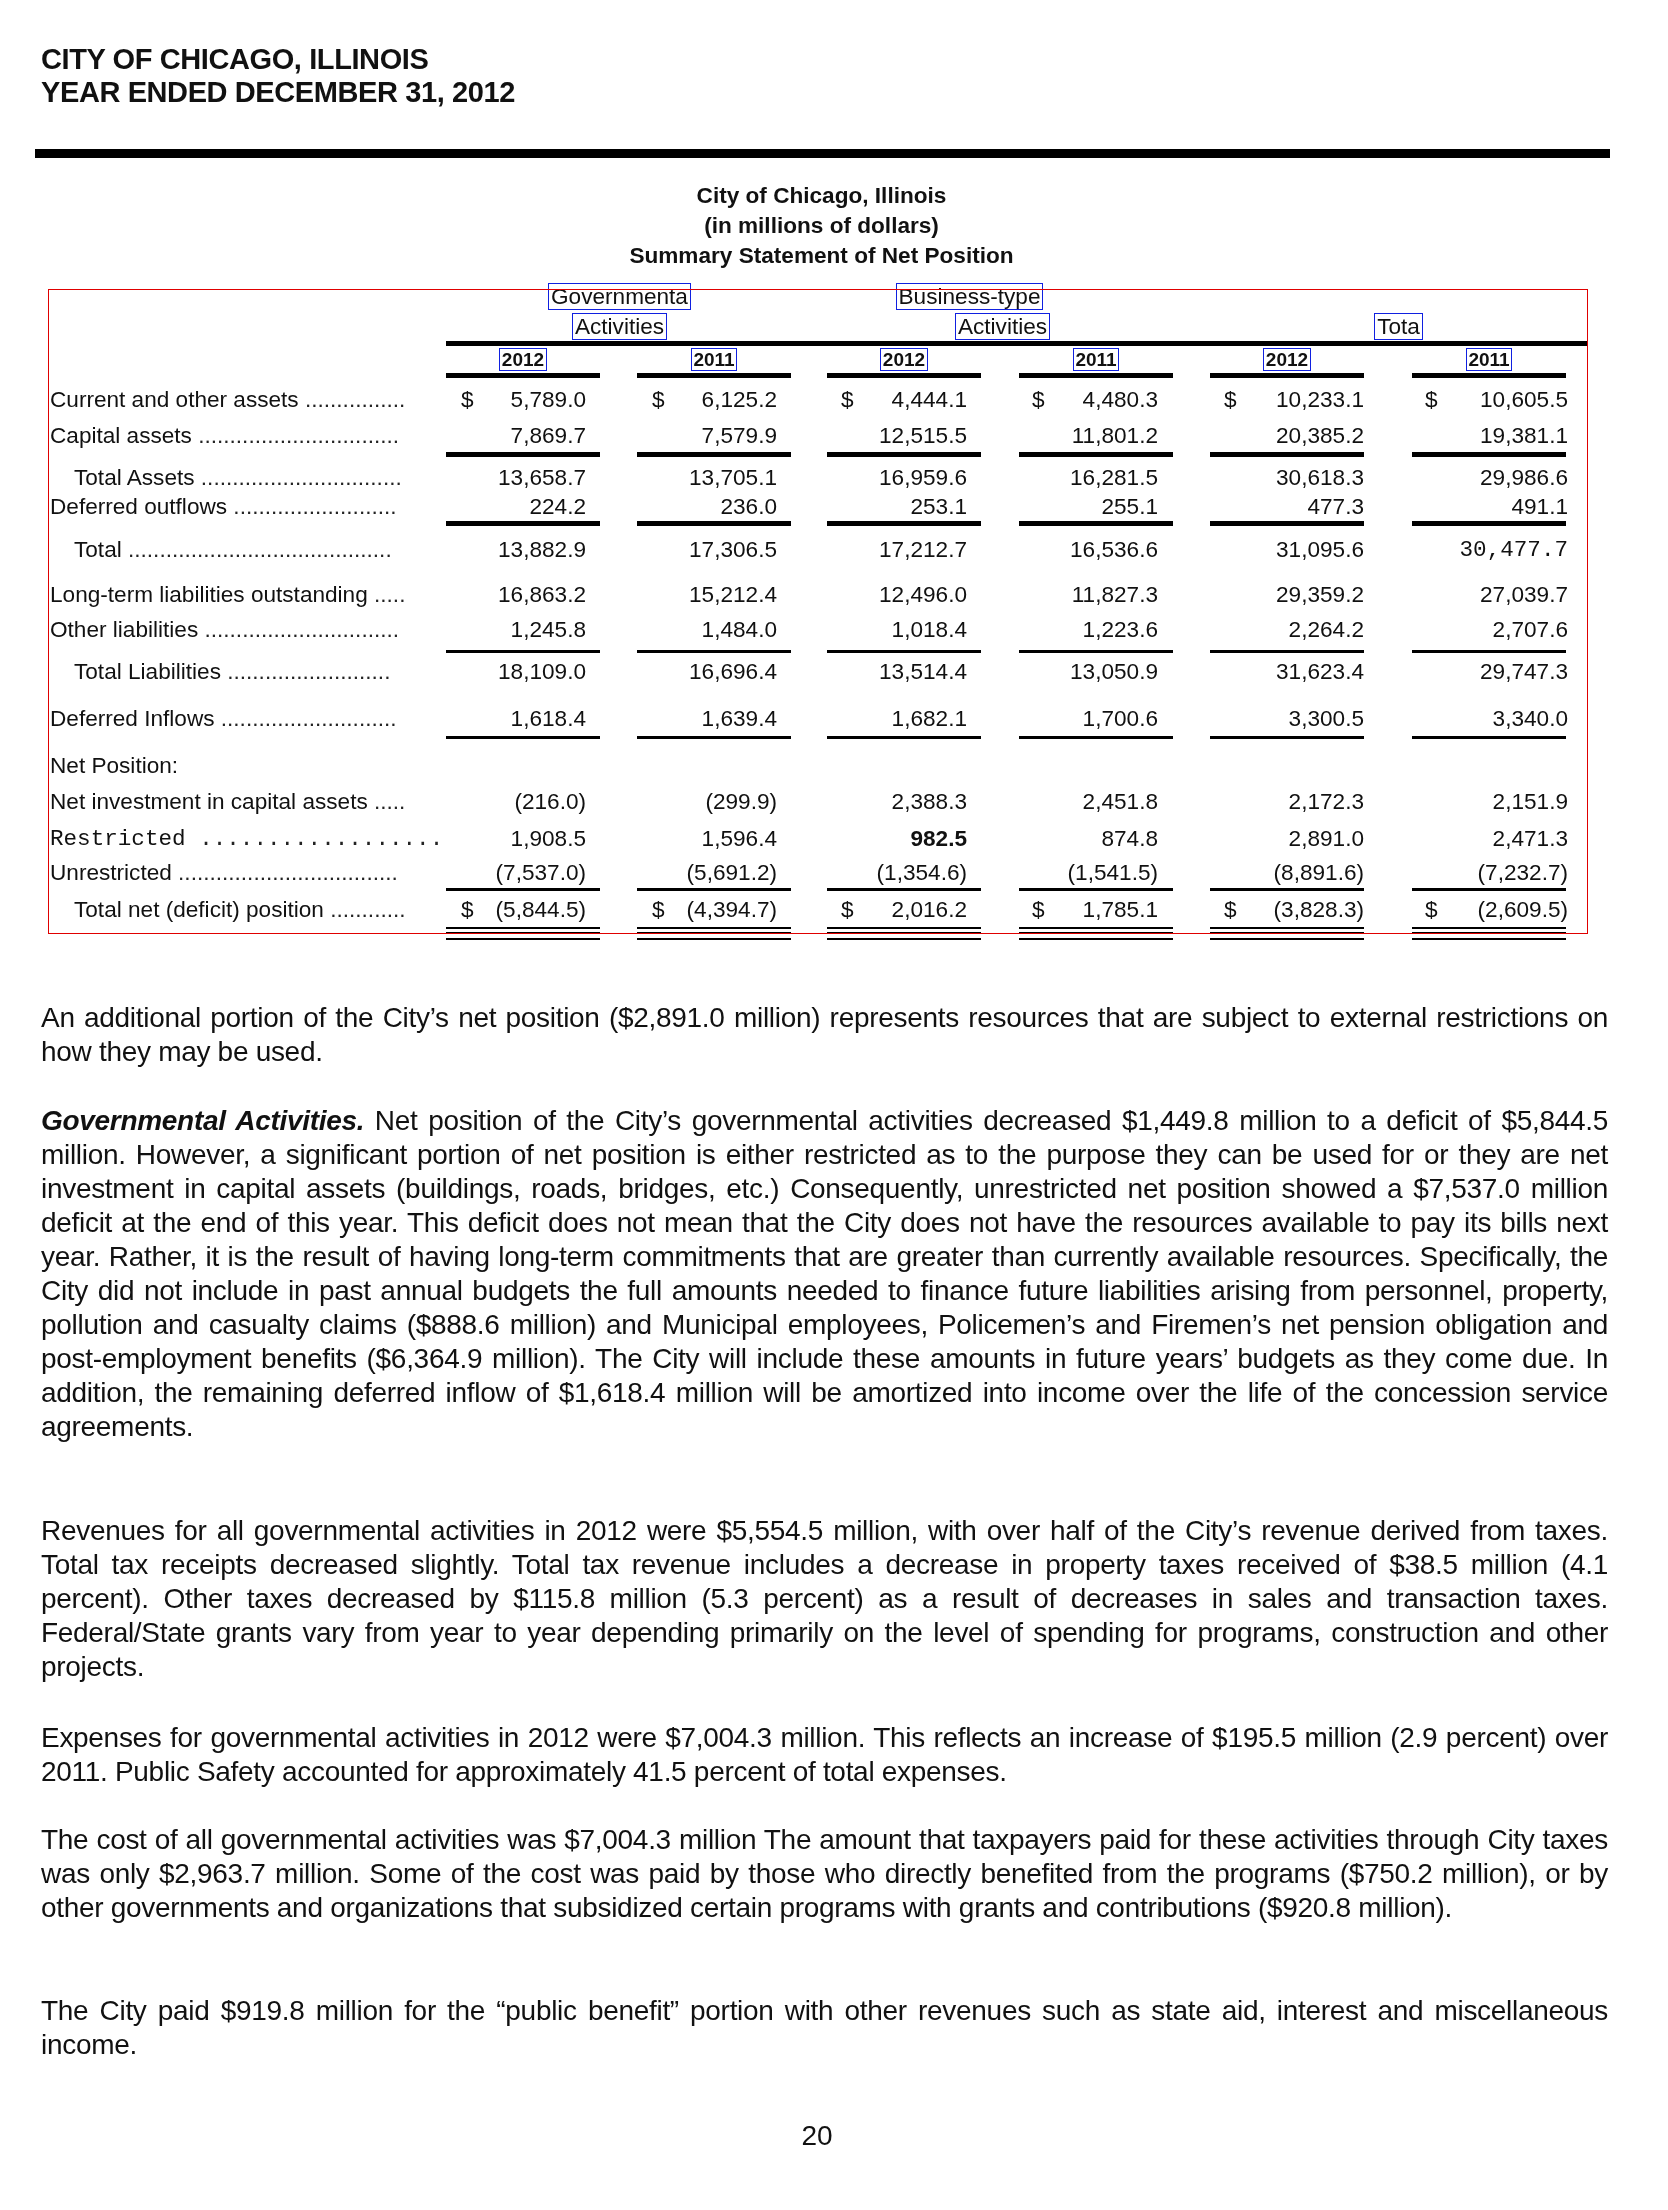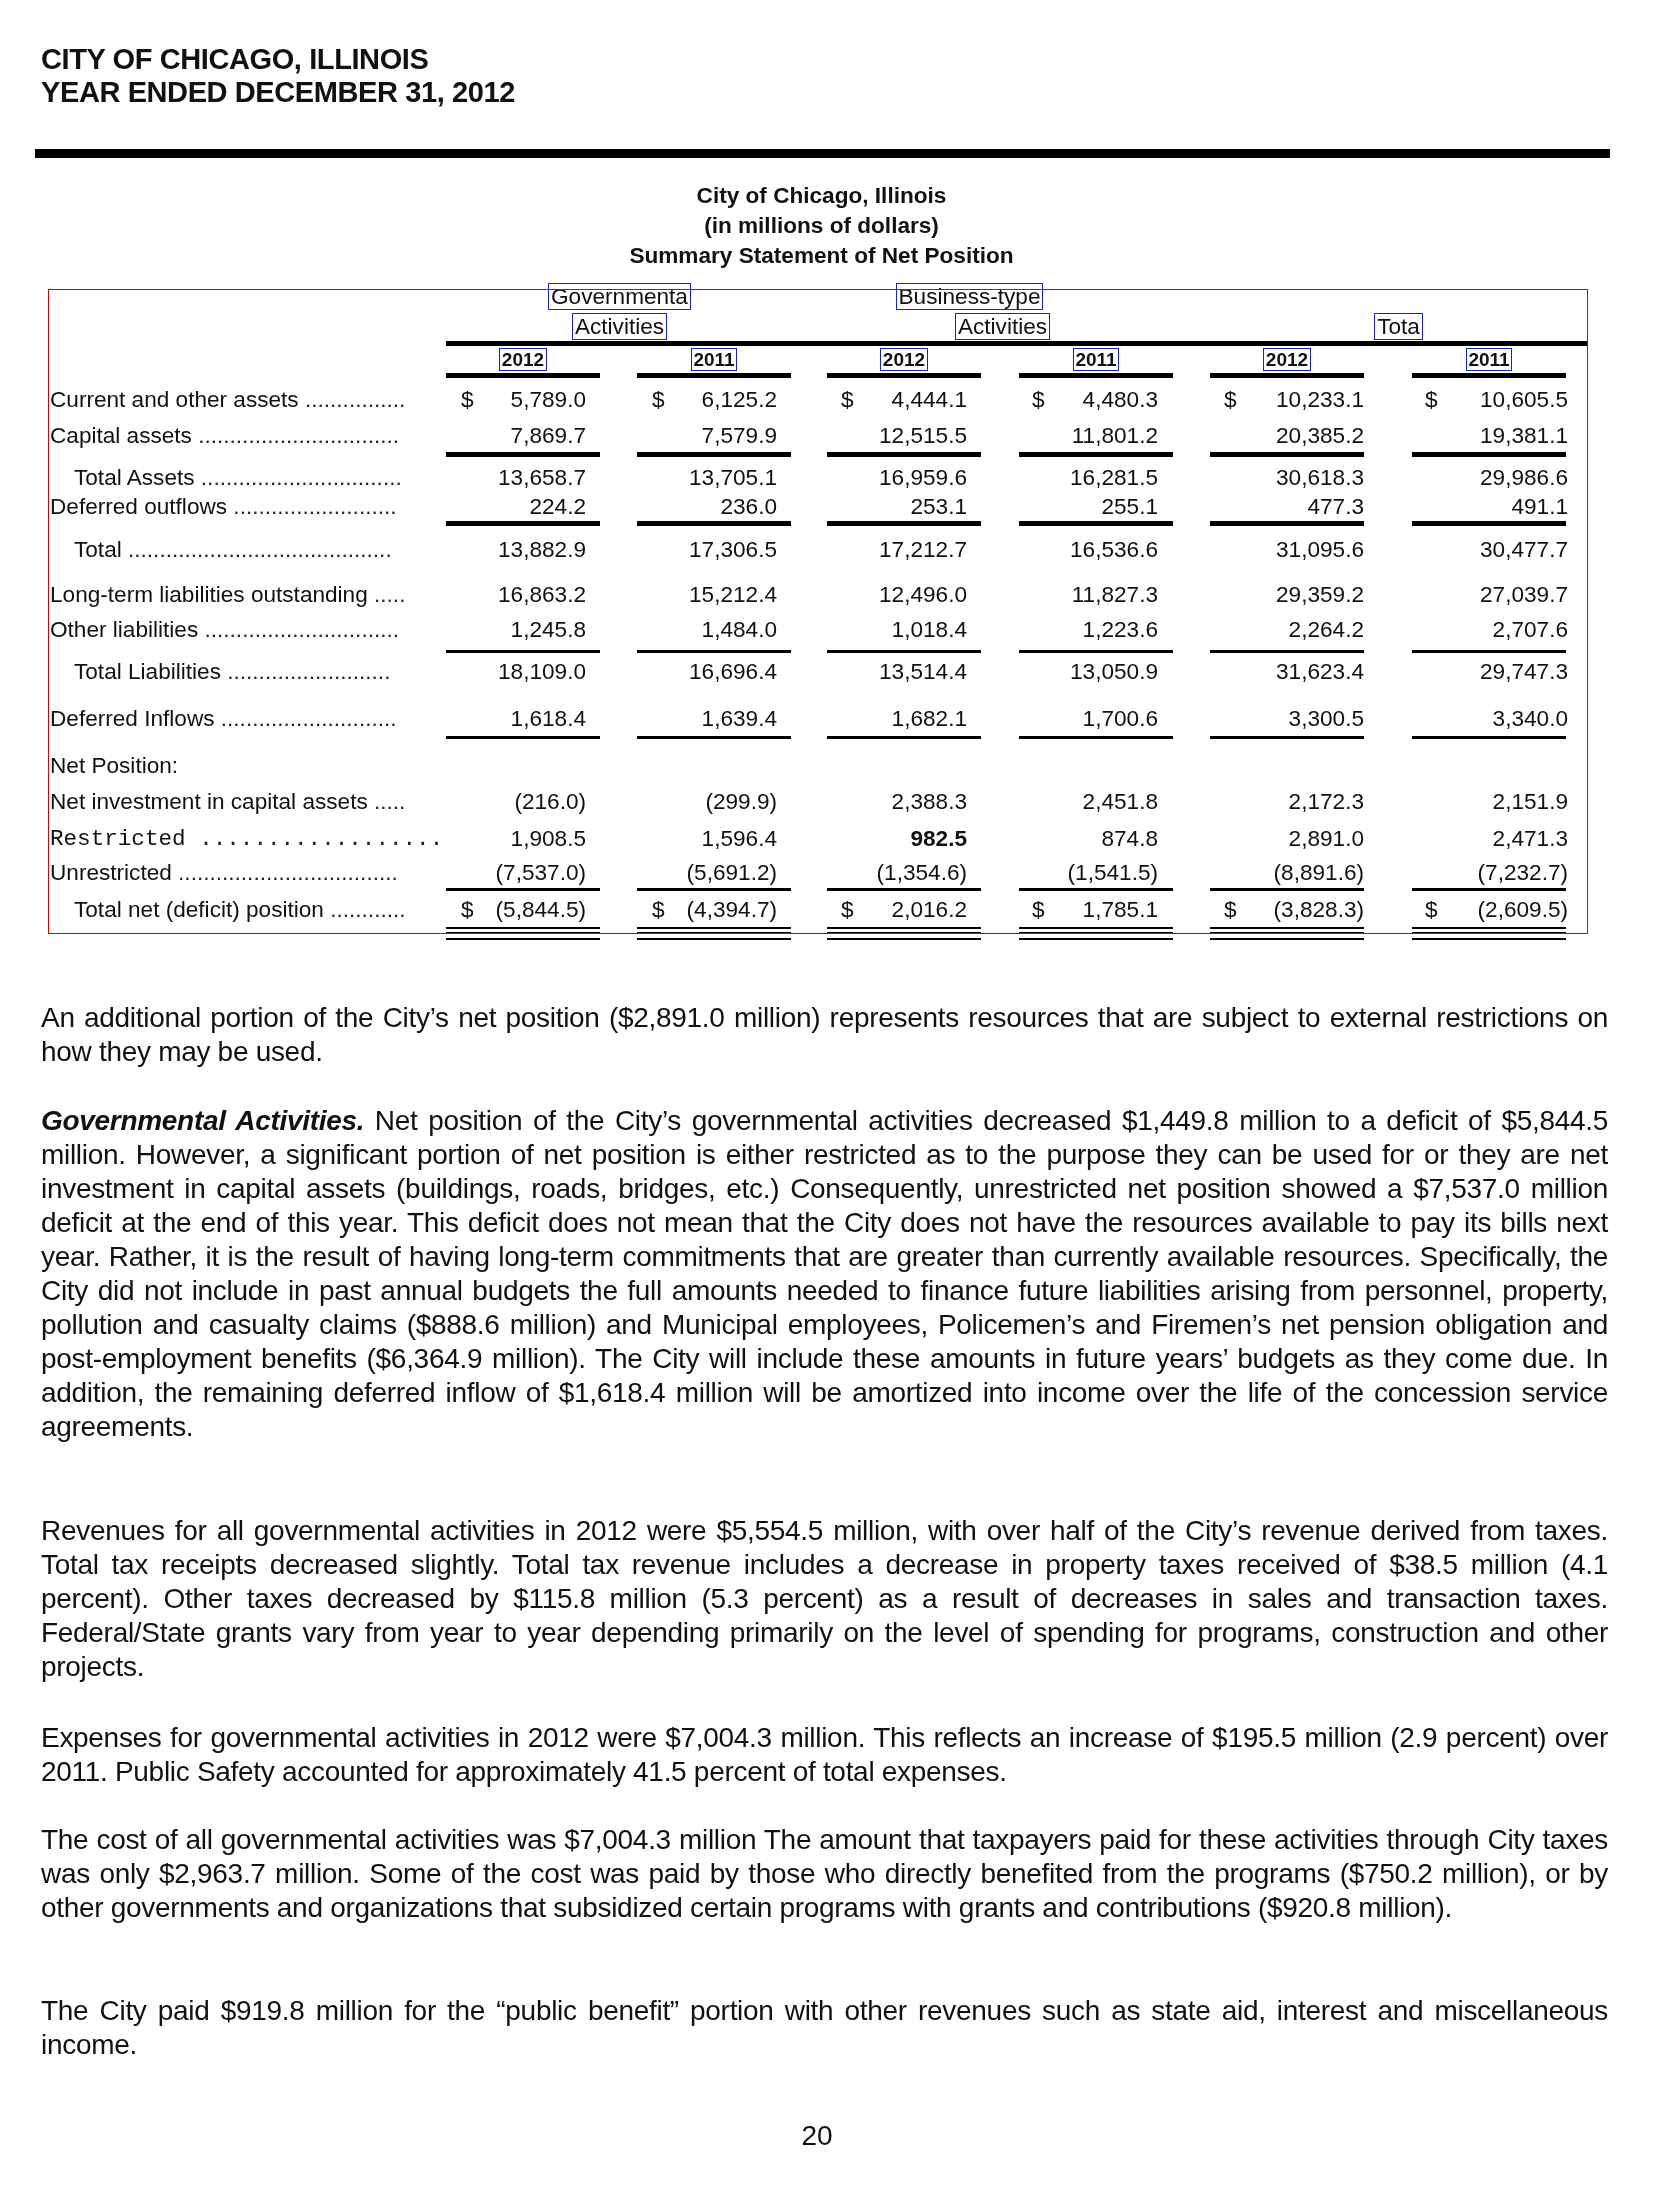--- a/index.html
+++ b/index.html
@@ -119,21 +119,21 @@
     <div class="cell" style="left:811px;width:156px;top:494px;">253.1</div>
     <div class="cell" style="left:1002px;width:156px;top:494px;">255.1</div>
     <div class="cell" style="left:1208px;width:156px;top:494px;">477.3</div>
     <div class="cell" style="left:1412px;width:156px;top:494px;">491.1</div>
     <div class="row-label indent" style="top:537px;"><span>Total</span><span class="dots"> ..........................................</span></div>
     <div class="cell" style="left:430px;width:156px;top:537px;">13,882.9</div>
     <div class="cell" style="left:621px;width:156px;top:537px;">17,306.5</div>
     <div class="cell" style="left:811px;width:156px;top:537px;">17,212.7</div>
     <div class="cell" style="left:1002px;width:156px;top:537px;">16,536.6</div>
     <div class="cell" style="left:1208px;width:156px;top:537px;">31,095.6</div>
-    <div class="cell" style="left:1412px;width:156px;top:537px;">30,477.7</div>
+    <div class="cell" style="left:1412px;width:156px;top:537px;font-family:Liberation Mono, monospace;">30,477.7</div>
     <div class="row-label" style="top:582px;"><span>Long-term liabilities outstanding</span><span class="dots"> .....</span></div>
     <div class="cell" style="left:430px;width:156px;top:582px;">16,863.2</div>
     <div class="cell" style="left:621px;width:156px;top:582px;">15,212.4</div>
     <div class="cell" style="left:811px;width:156px;top:582px;">12,496.0</div>
     <div class="cell" style="left:1002px;width:156px;top:582px;">11,827.3</div>
     <div class="cell" style="left:1208px;width:156px;top:582px;">29,359.2</div>
     <div class="cell" style="left:1412px;width:156px;top:582px;">27,039.7</div>
     <div class="row-label" style="top:617px;"><span>Other liabilities</span><span class="dots"> ...............................</span></div>
     <div class="cell" style="left:430px;width:156px;top:617px;">1,245.8</div>
     <div class="cell" style="left:621px;width:156px;top:617px;">1,484.0</div>

